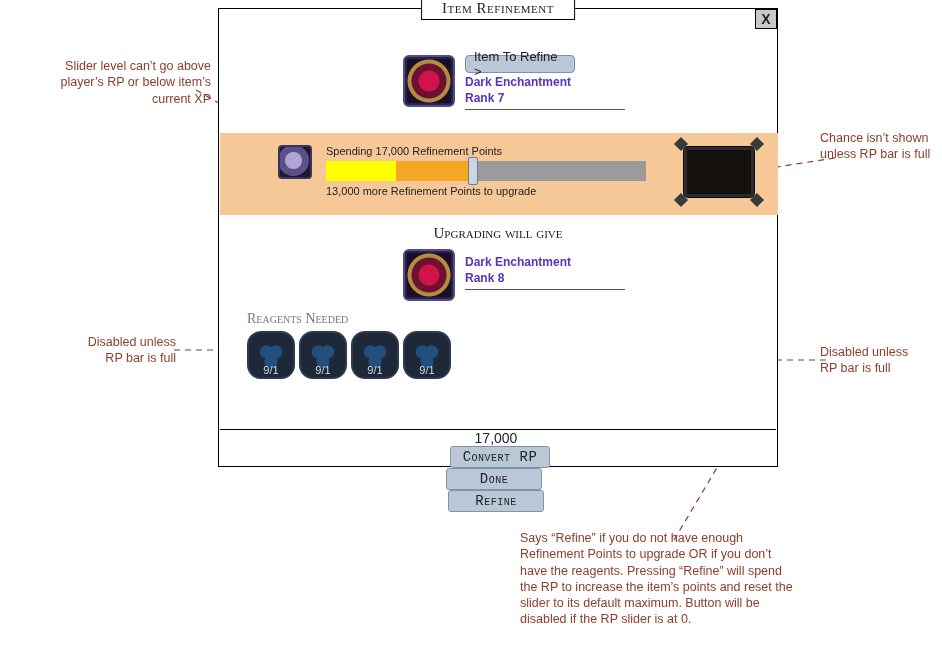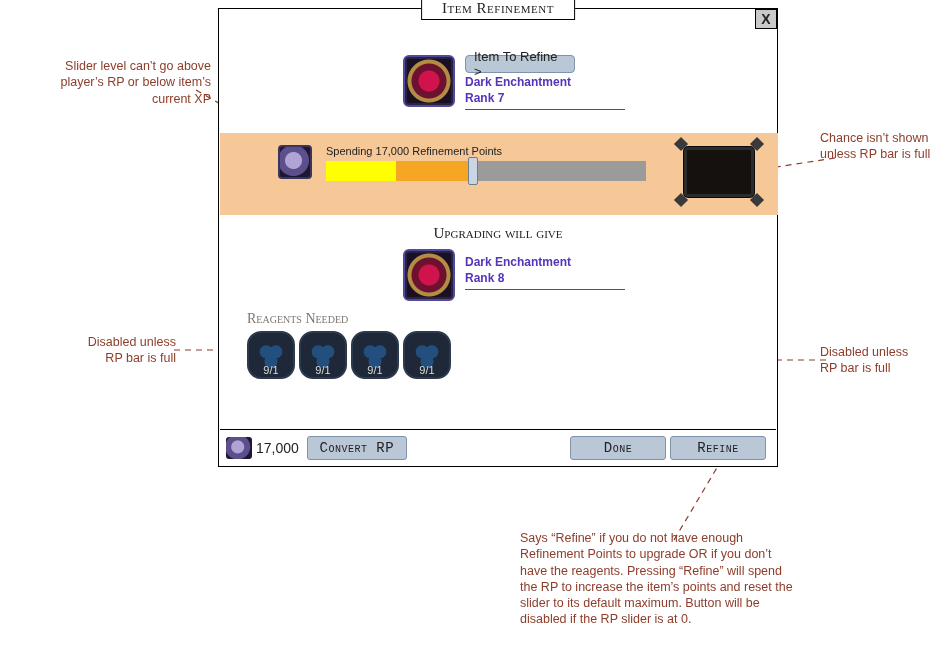--- a/index.html
+++ b/index.html
@@ -161,21 +161,21 @@
     content:""; position:absolute; left:10px; top:8px;
     width:30px; height:36px; border-radius:50% 50% 50% 50% / 60% 60% 40% 40%;
     background:radial-gradient(ellipse at 40% 35%, #3a3028 0 50%, #1c1814 60%);
     transform:rotate(-12deg);
   }
 
   
   .foot {
     position:absolute; left:1px; right:1px; bottom:1px; height:36px;
     border-top:1px solid #000; background:#fff;
-    display:flex; align-items:center; padding:0 10px 0 6px;
+    display:flex; align-items:center; padding:0 10px 0 6px;flex-direction:column;
   }
   .foot .ore-s { width:26px; height:22px; border-radius:3px;
     background:radial-gradient(circle at 45% 45%, #b0a4d4 0 6px, #5d4f8b 7px 12px, #1d1730 13px);
     margin-right:4px;
   }
   .foot .rp { font-family:Arial,Helvetica,sans-serif; font-size:14px; }
   .foot .gap { flex:1; }
   #btn-convert { width:100px; margin-left:8px; }
   #btn-done { width:96px; margin-right:4px;text-align:center; }
   #btn-refine { width:96px; }
@@ -216,20 +216,21 @@
 
   <div class="band">
     <div class="band-inner">
       <span class="ore"></span>
       <div class="spend-top">Spending 17,000 Refinement Points</div>
       <div class="slider">
         <div class="fill1"></div>
         <div class="fill2"></div>
         <div class="thumb"></div>
       </div>
+      <div class="spend-bot">13,000 more Refinement Points to upgrade</div>
     </div>
     <div class="chance-box">
       <span class="c tl"></span>
         <span class="c tr"></span>
         <span class="c bl"></span>
         <span class="c br"></span>
     </div>
   </div>
 
   <div class="upgrade-hdr">Upgrading will give</div>

